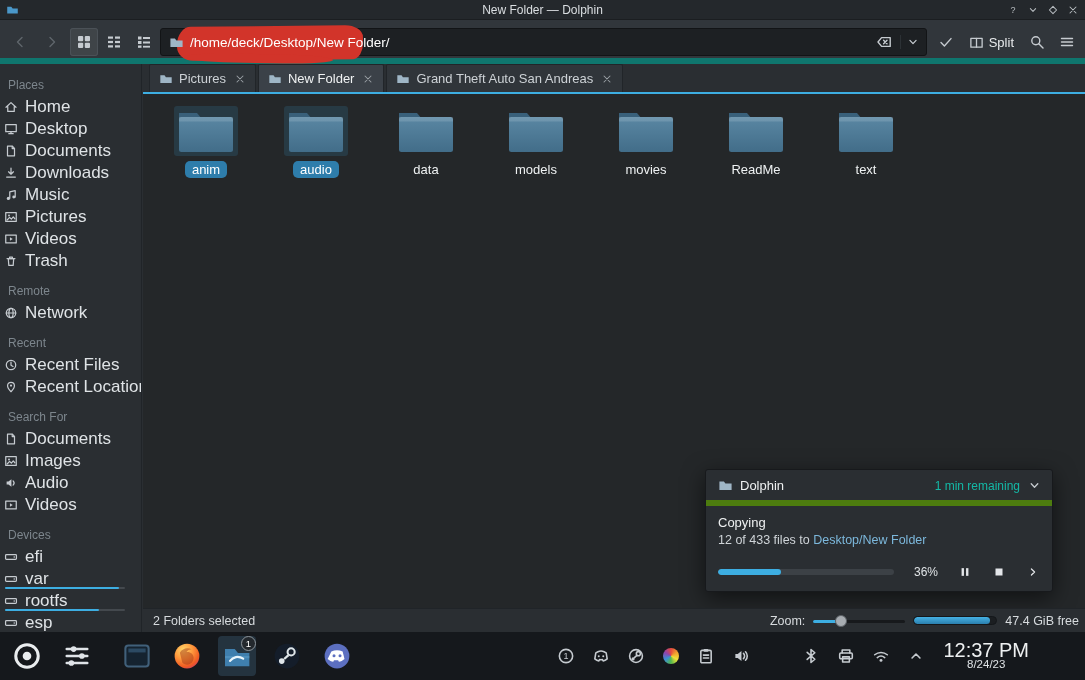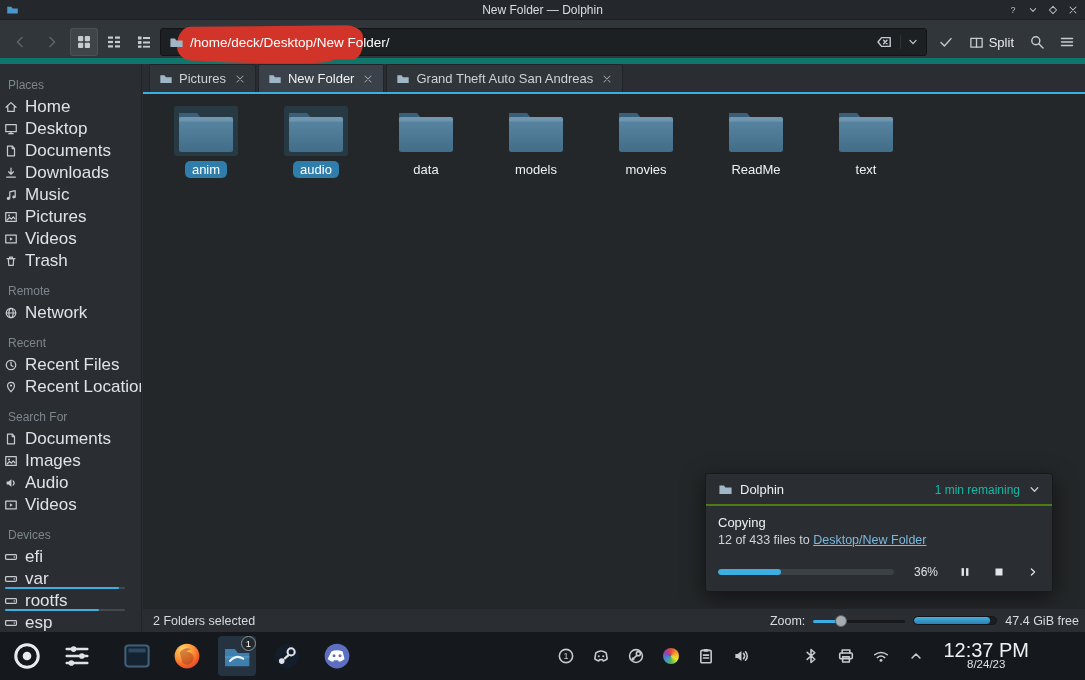--- a/index.html
+++ b/index.html
@@ -58,28 +58,28 @@
   .view{flex:1;position:relative;background:#242729;border-top:2px solid var(--accent);overflow:hidden}
   .folders{display:flex;gap:12px;padding:12px 0 0 14px}
   .fitem{width:98px;display:flex;flex-direction:column;align-items:center}
   .ficon{width:64px;height:50px;display:flex}
   .fitem.sel .ficon{background:rgba(61,174,233,.14);border-radius:3px}
   .flabel{margin-top:5px;padding:1px 7px;border-radius:5px;font-size:13px;color:#eef1f2;white-space:nowrap}
   .fitem.sel .flabel{background:var(--selection);color:#fff}
 
   
   .popup{position:absolute;right:32px;bottom:16px;width:348px;background:#2a2e32;border:1px solid #17191c;border-radius:3px;box-shadow:0 6px 22px rgba(0,0,0,.55);padding:8px 12px 12px}
-  .popup-head{display:flex;align-items:center;gap:7px;margin:0 -12px;padding:0 10px 7px 12px;border-bottom:2px solid #4d7c0f}
+  .popup-head{display:flex;align-items:center;gap:7px;margin:0 -12px;padding:0 10px 7px 12px;border-bottom:6px solid #4d7c0f}
   .popup-head .icon{width:15px;height:15px}
   .popup-head .icon:first-child{color:#9fb6c6}
   .popup-app{font-size:13px;color:#eef0f1}
   .popup-remaining{margin-left:auto;font-size:12px;color:#14b8a6}
   .popup-op{margin-top:9px;font-size:13px;color:#eef0f1}
   .popup-detail{margin-top:3px;font-size:12.5px;color:#cfd4d8}
-  .link{color:var(--link);text-decoration:underline;cursor:pointer}
+  .link{color:var(--link);cursor:pointer}
   .popup-progress{display:flex;align-items:center;gap:20px;margin-top:18px}
   .pbar{flex:1;height:6px;background:#3c4146;border-radius:3px;overflow:hidden}
   .pfill{height:100%;background:var(--accent);border-radius:3px}
   .ppct{font-size:12px;color:#dfe3e6}
   .pbtn{width:14px;height:14px;color:#e3e6e9}
 
   
   .statusbar{height:24px;background:#2a2e32;border-top:1px solid #202428;display:flex;align-items:center;gap:8px;padding:0 6px 0 10px}
   .sel-text,.zoom-label,.free-text{font-size:12.5px;color:#d7dbde;white-space:nowrap}
   .spacer{flex:1}

